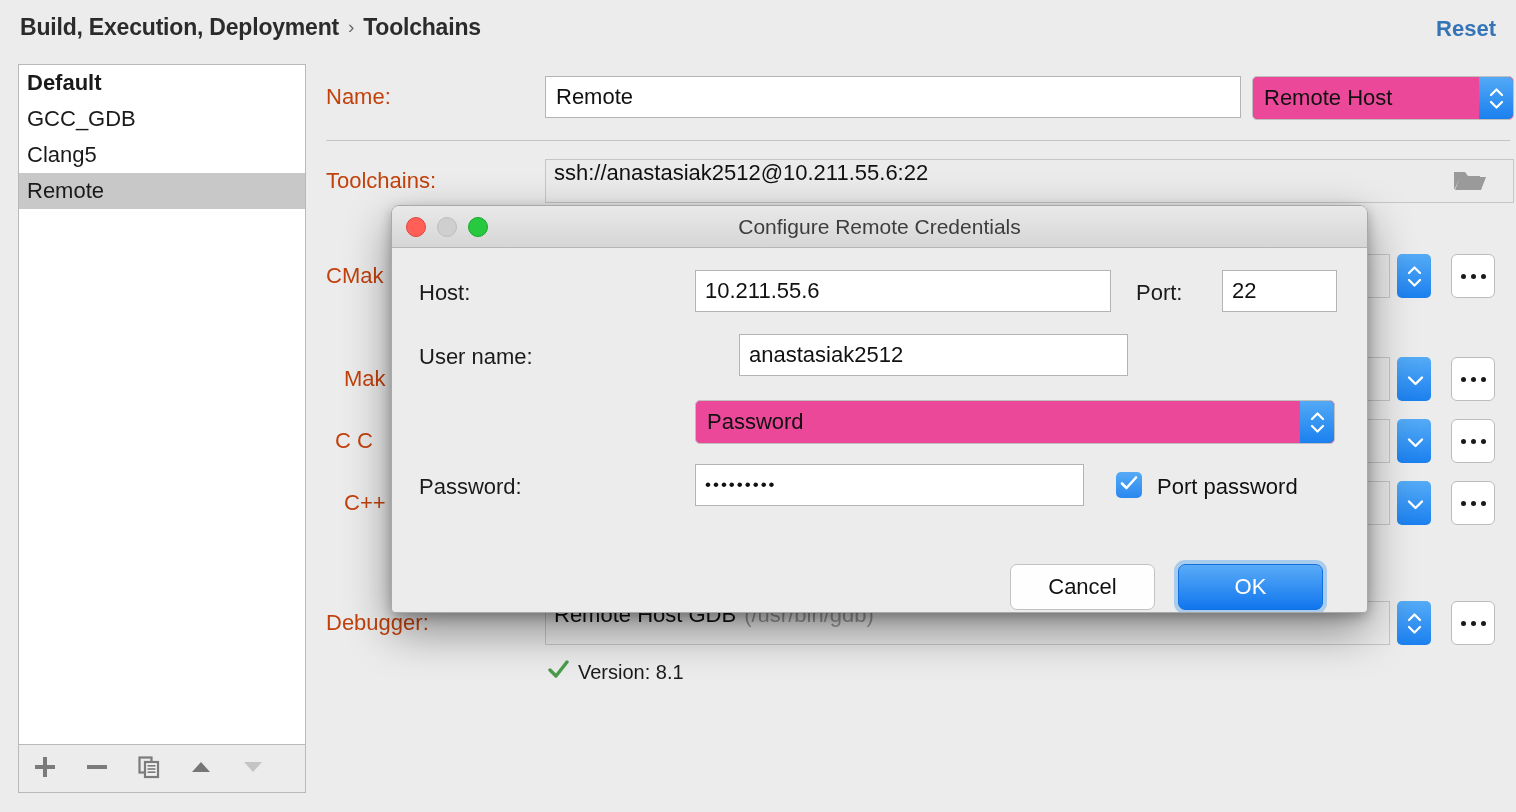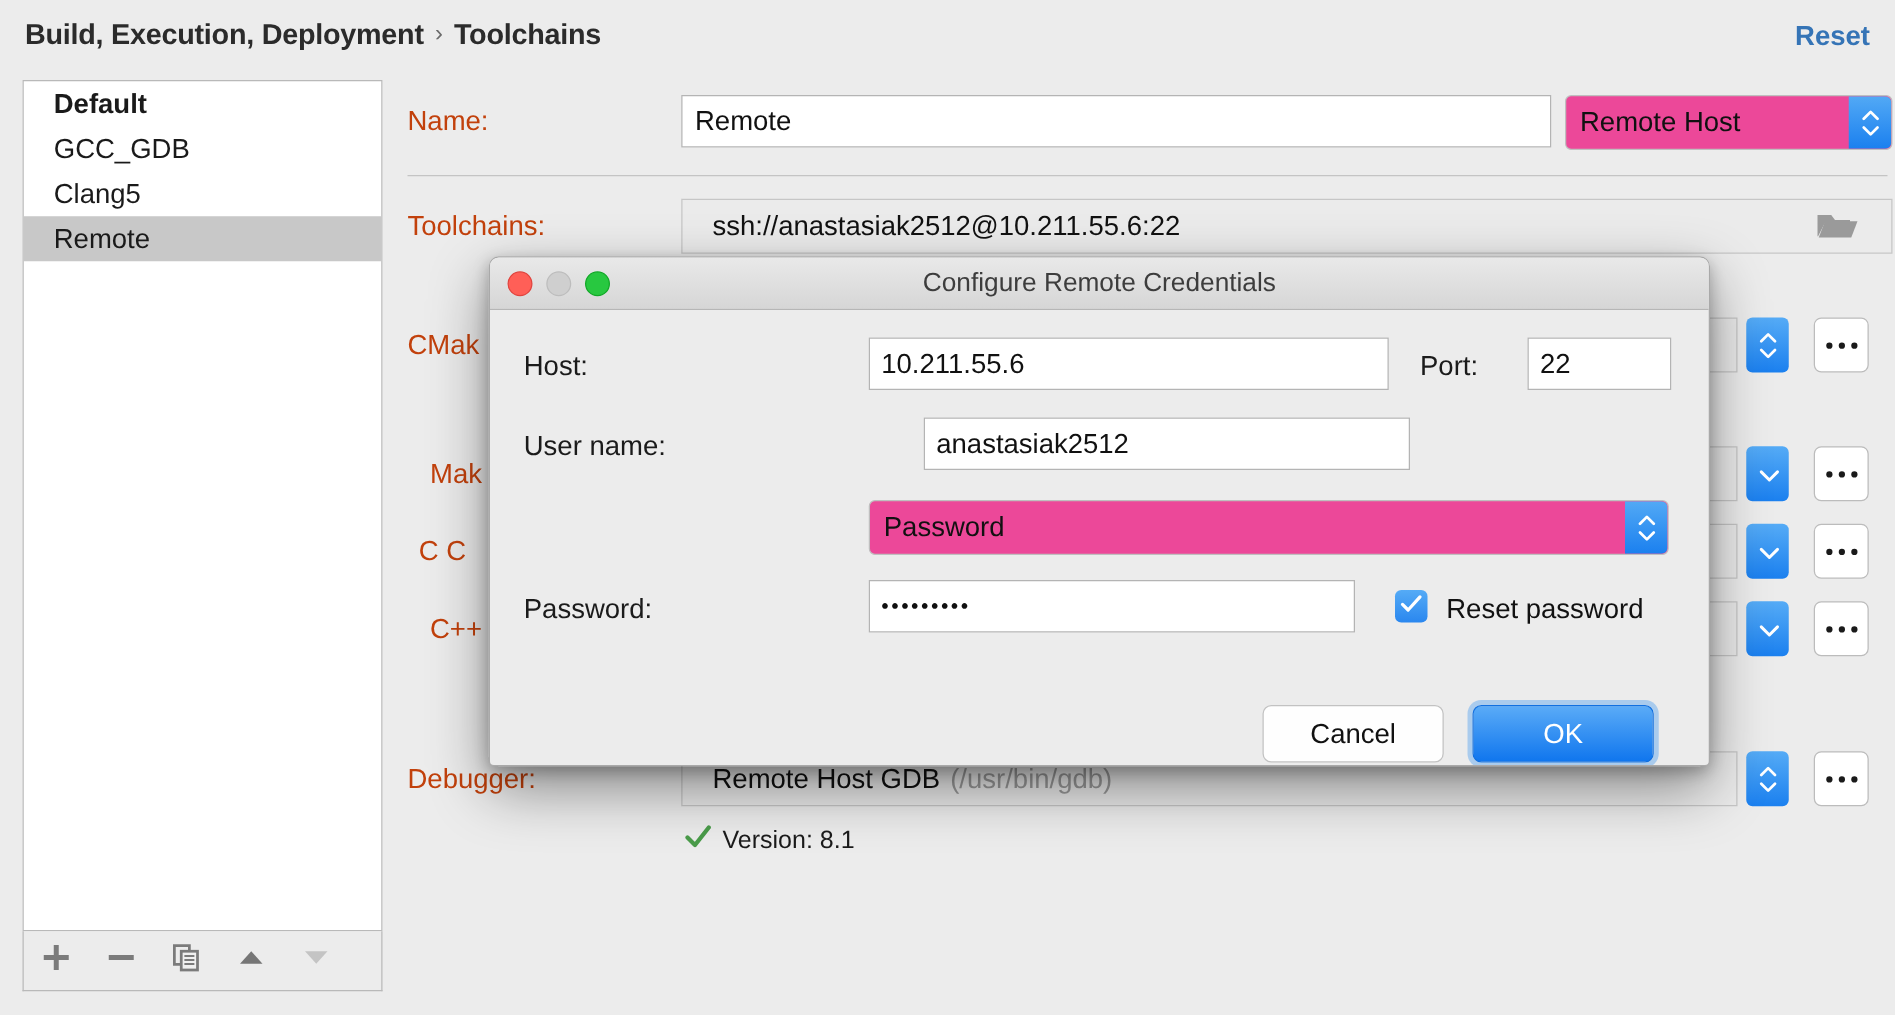--- a/index.html
+++ b/index.html
@@ -49,21 +49,21 @@
   .list-panel {
     position: absolute;
     left: 18px; top: 64px;
     width: 288px; height: 681px;
     background: #ffffff;
     border: 1px solid #b9b9b9;
   }
   .list-item {
     height: 36px;
     line-height: 36px;
-    padding-left: 24px;
+    padding-left: 8px;
     font-size: 22px;
     color: #1a1a1a;
     white-space: nowrap;
     cursor: default;
   }
   .list-item.bold { font-weight: bold; }
   .list-item.selected { background: #c8c8c8; }
 
   .list-toolbar {
     position: absolute;
@@ -105,22 +105,22 @@
     white-space: nowrap;
     overflow: hidden;
   }
   .readonly-field {
     position: absolute;
     background: #ebebeb;
     border: 1px solid #c6c6c6;
     font-size: 22px;
     color: #111;
     display: flex;
-    align-items: center;
-    padding-left: 24px;
+    align-items: flex-start;
+    padding-left: 8px;
     white-space: nowrap;
     overflow: hidden;
   }
   .muted { color: #9a9a9a; }
 
   
   .combo {
     position: absolute;
     background: #ec4899;
     border: 1px solid #bfbfbf;
@@ -540,21 +540,21 @@
       <div class="dfield" style="left:303px; top:216px; width:389px; height:42px;">
         <span class="pw-dots">•••••••••</span>
       </div>
       <div class="checkbox" style="left:724px; top:224px;">
         <span>
           <svg width="18" height="16" viewBox="0 0 18 16">
               <polyline points="2,8.5 6.5,13 16,2.5" fill="none" stroke="#fff" stroke-width="2.6" stroke-linecap="round" stroke-linejoin="round"></polyline>
             </svg>
         </span>
       </div>
-      <div class="cb-label" style="left:765px; top:226px;">Reset password</div>
+      <div class="cb-label" style="left:765px; top:226px;">Port password</div>
 
       <div class="btn btn-cancel" style="left:618px; top:316px; width:145px;">Cancel</div>
       <div class="btn btn-ok" style="left:786px; top:316px; width:145px;">OK</div>
 
     </div>
   </div>
 
 </div>
 
 </body></html>

